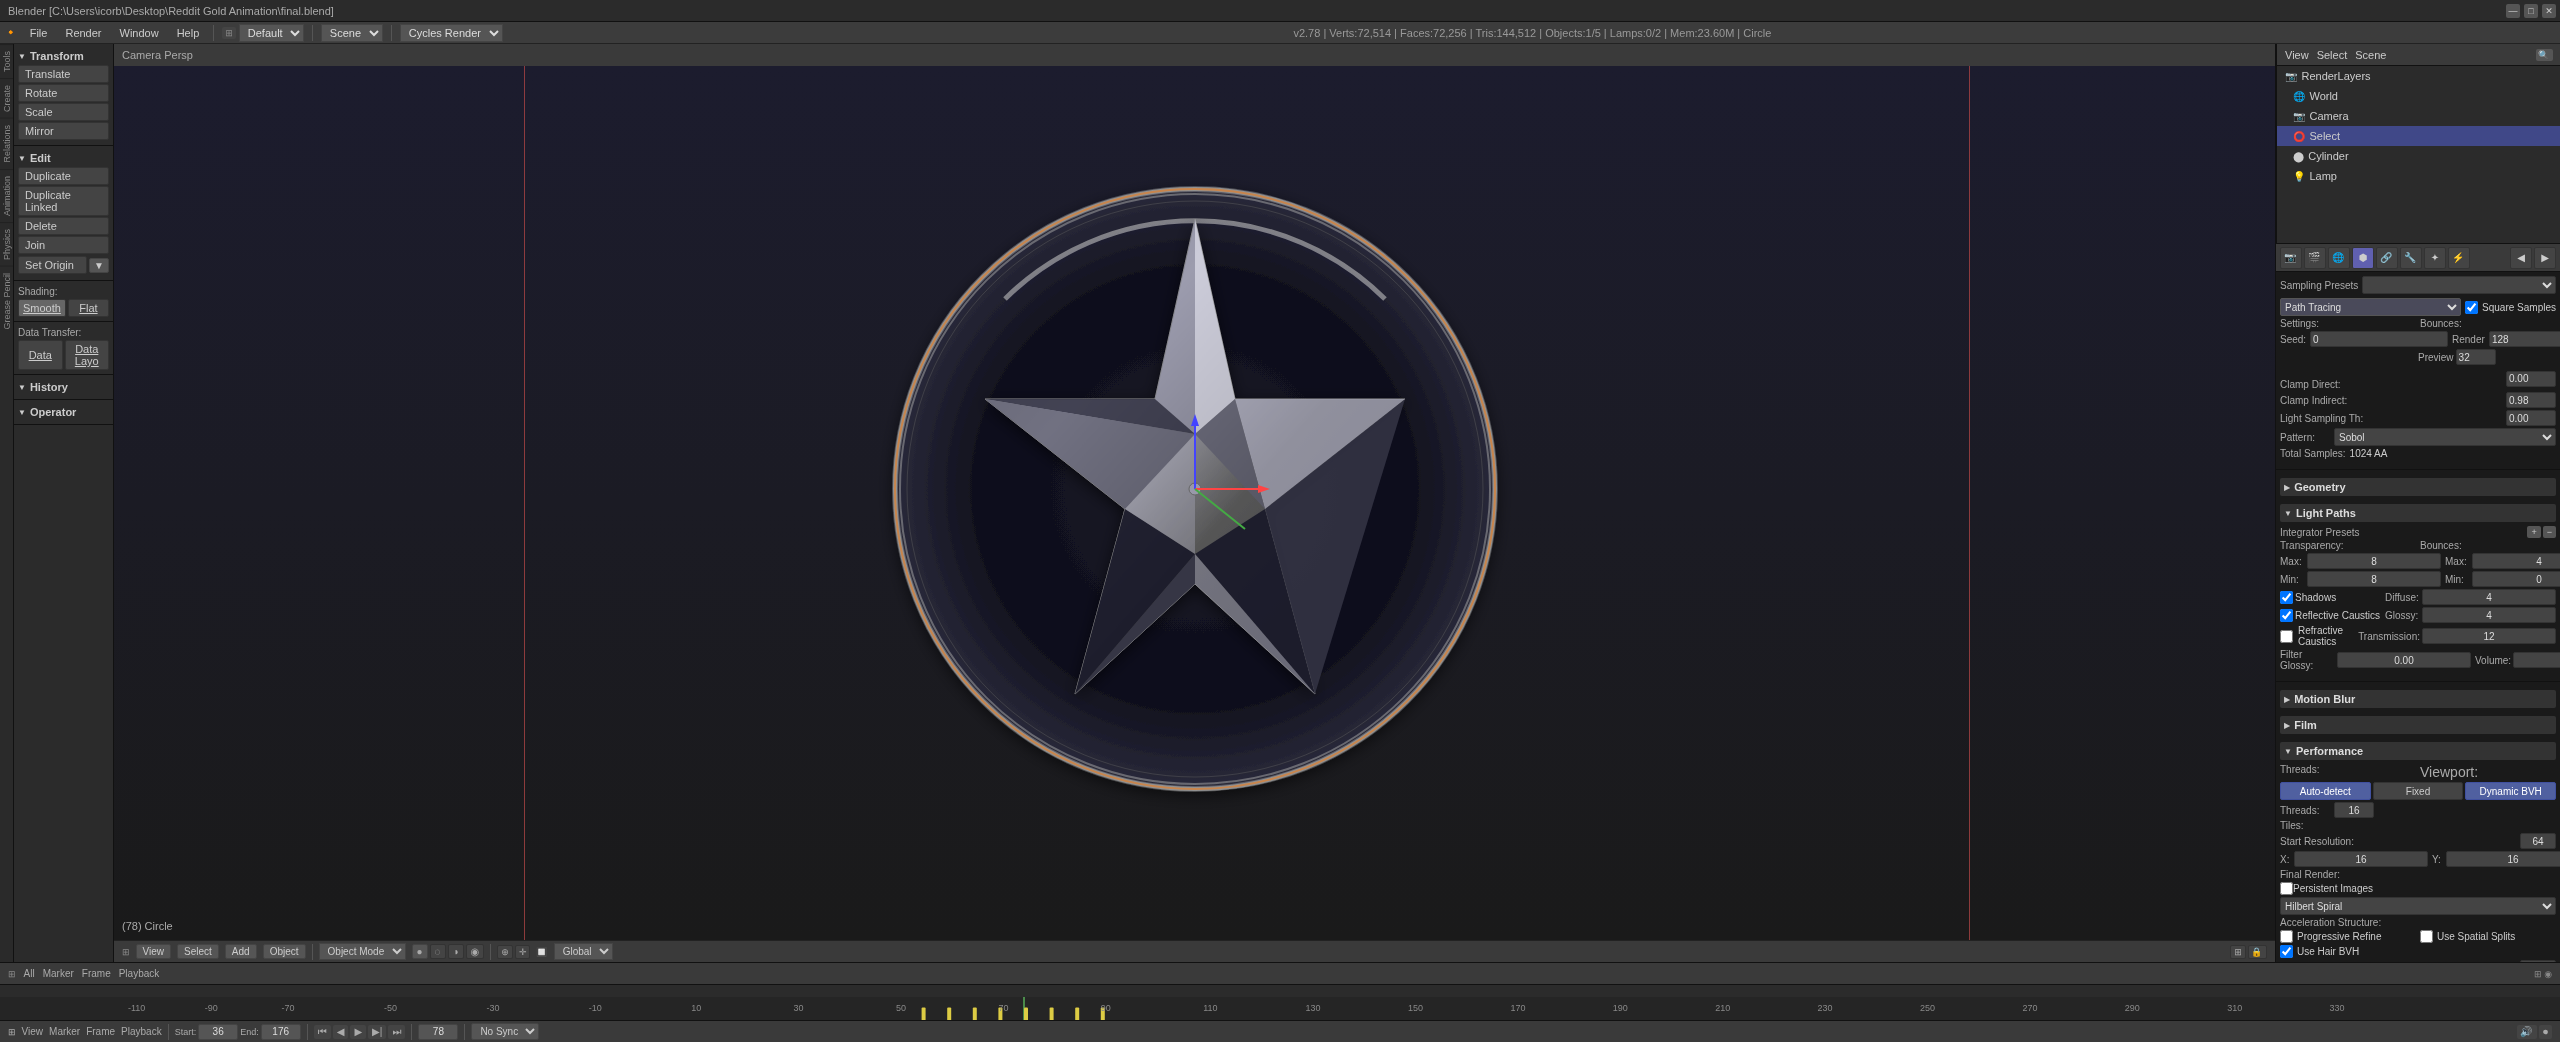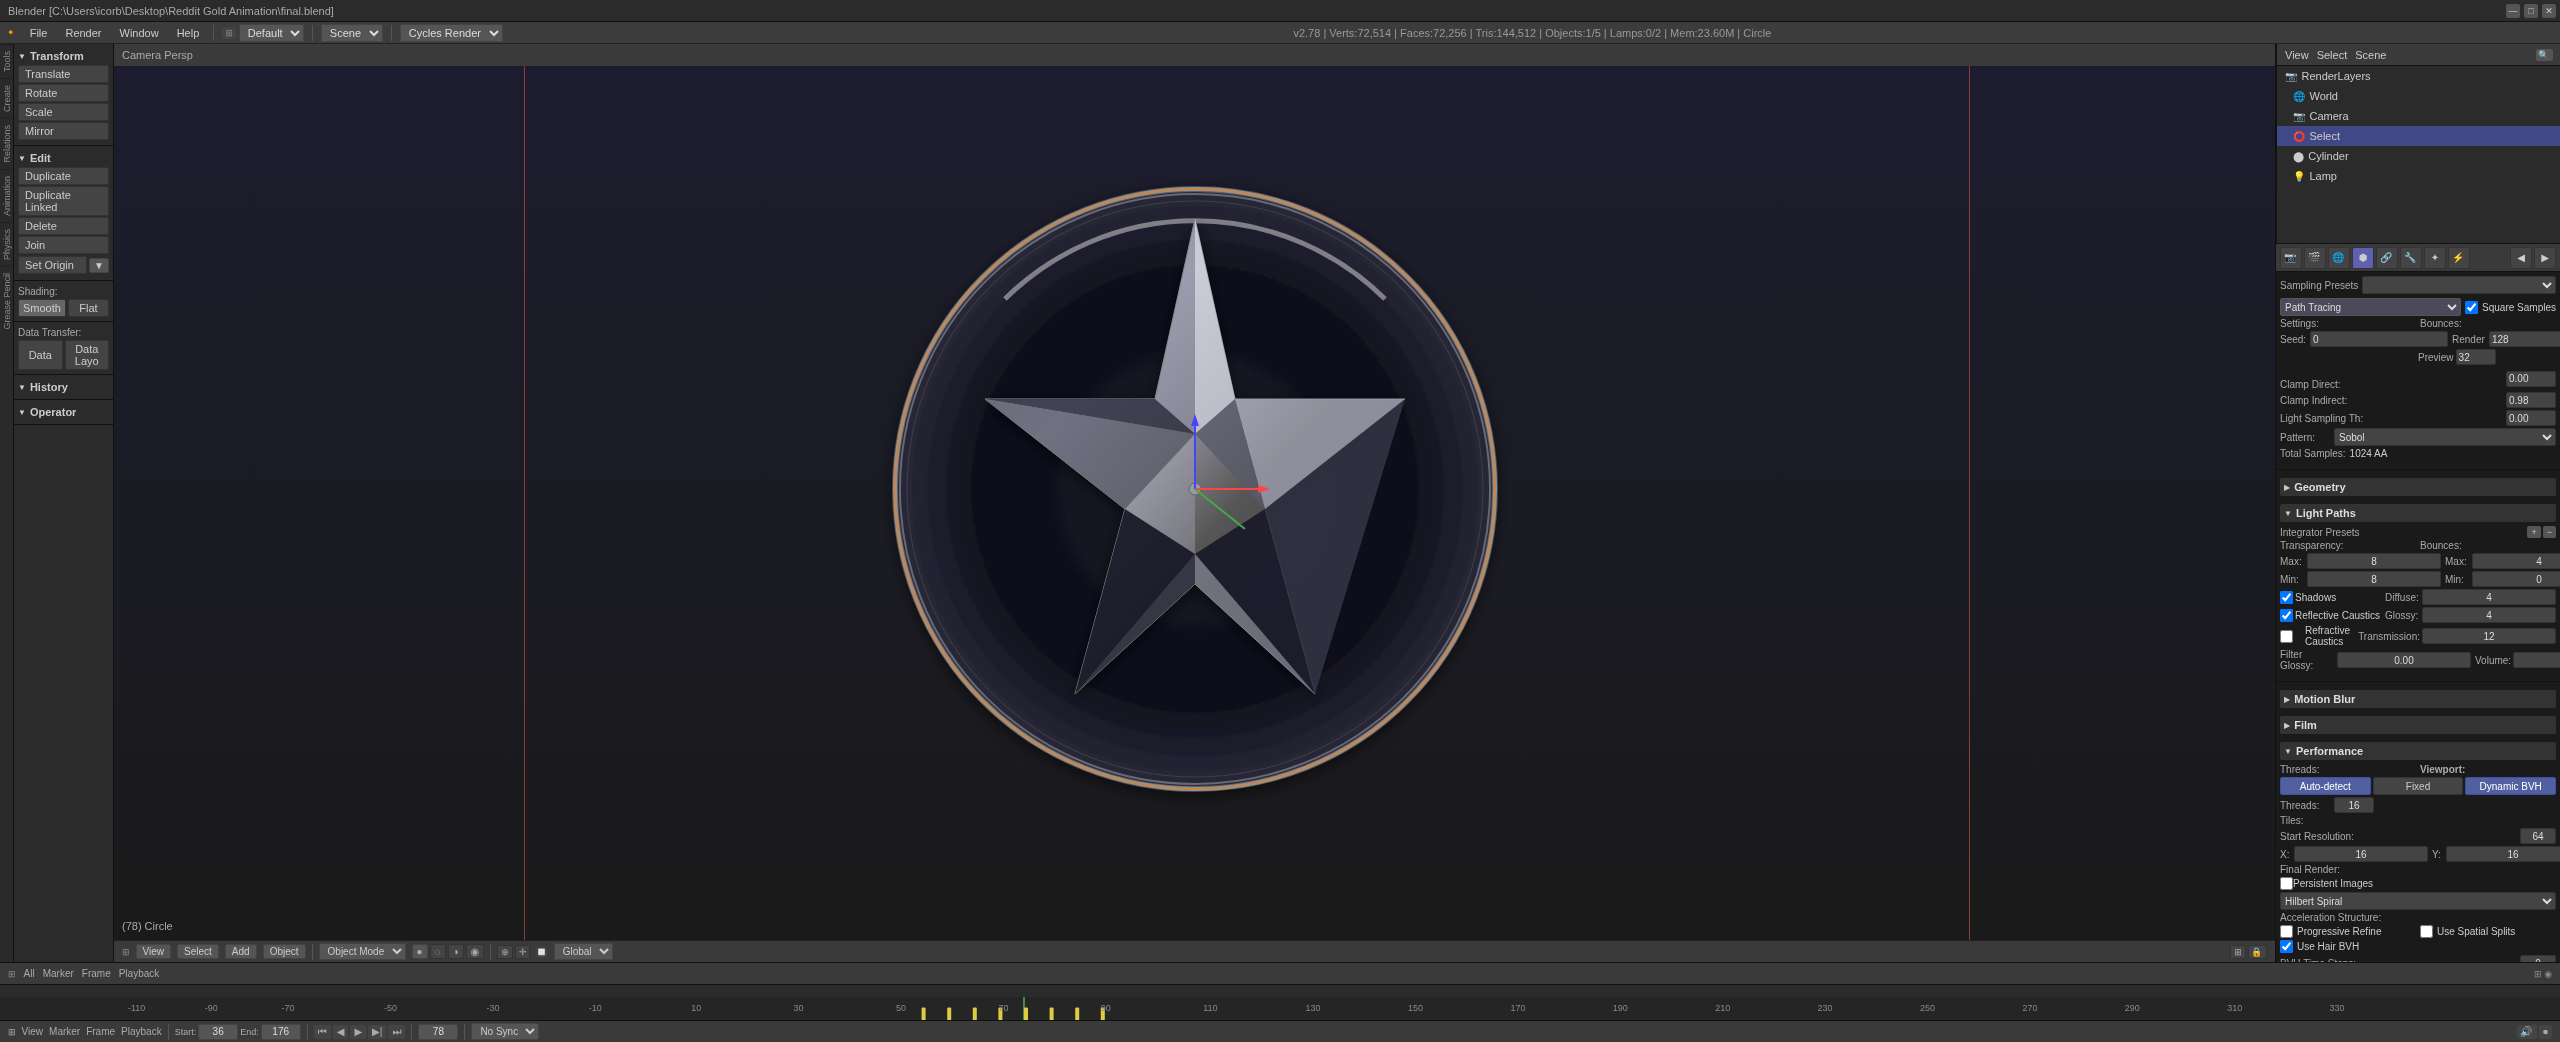--- a/index.html
+++ b/index.html
@@ -110,20 +110,21 @@
       font-size: 11px;
       cursor: pointer;
       text-align: left;
       border-radius: 2px;
     }
 
     .shading-btns {
       display: flex;
       gap: 2px;
       margin-top: 2px;
+      text-decoration: underline;
     }
     .shading-btn {
       flex: 1;
       padding: 2px 4px;
       background: #444;
       border: 1px solid #333;
       color: #ccc;
       font-size: 11px;
       cursor: pointer;
       border-radius: 2px;
@@ -805,21 +806,21 @@
               <input type="checkbox" checked="" style="">
               <span style="font-size:10px;color:#ccc;">Reflective Caustics</span>
             </div>
             <div style="flex:1;display:flex;align-items:center;gap:2px;">
               <span style="font-size:10px;color:#aaa;min-width:35px;">Glossy:</span>
               <input type="text" style="flex: 1 1 0%; height: 16px; background: rgb(68, 68, 68); border: 1px solid rgb(51, 51, 51); color: rgb(221, 221, 221); font-size: 10px; text-align: center; border-radius: 2px;" value="4">
             </div>
           </div>
 
           <div style="display:flex;gap:4px;margin:2px 0;">
-            <div style="flex:1;display:flex;align-items:center;gap:12px;">
+            <div style="flex:1;display:flex;align-items:center;gap:5px;">
               <input type="checkbox" style="">
               <span style="font-size:10px;color:#ccc;">Refractive Caustics</span>
             </div>
             <div style="flex:1;display:flex;align-items:center;gap:2px;">
               <span style="font-size:10px;color:#aaa;min-width:55px;">Transmission:</span>
               <input type="text" style="flex: 1 1 0%; height: 16px; background: rgb(68, 68, 68); border: 1px solid rgb(51, 51, 51); color: rgb(221, 221, 221); font-size: 10px; text-align: center; border-radius: 2px;" value="12">
             </div>
           </div>
 
           <div style="display:flex;gap:4px;margin:2px 0;">
@@ -851,21 +852,21 @@
         </div>
 
         <div style="padding:4px;">
           <div style="display:flex;align-items:center;padding:3px 4px;background:#333;border-radius:2px;cursor:pointer;margin-bottom:4px;">
             <span style="font-size:8px;margin-right:4px;">▼</span>
             <span style="font-size:11px;font-weight:bold;color:#ddd;">Performance</span>
           </div>
 
           <div style="display:flex;gap:4px;margin:2px 0;">
             <span style="font-size:10px;color:#aaa;flex:1;">Threads:</span>
-            <span style="font-size:10px;color:#aaa;flex:1;font-weight:bold;">Viewport:</span>
+            <span style="font-size:14px;color:#aaa;flex:1;">Viewport:</span>
           </div>
 
           <div style="display:flex;gap:2px;margin:2px 0;">
             <button style="flex:1;height:18px;background:#5060a0;border:1px solid #4050a0;color:#fff;font-size:10px;cursor:pointer;border-radius:2px;">Auto-detect</button>
             <button style="flex:1;height:18px;background:#444;border:1px solid #333;color:#ccc;font-size:10px;cursor:pointer;border-radius:2px;">Fixed</button>
             <button style="flex:1;height:18px;background:#5060a0;border:1px solid #4050a0;color:#fff;font-size:10px;cursor:pointer;border-radius:2px;">Dynamic BVH</button>
           </div>
 
           <div style="display:flex;align-items:center;gap:4px;margin:2px 0;">
             <span style="font-size:10px;color:#aaa;min-width:50px;">Threads:</span>

